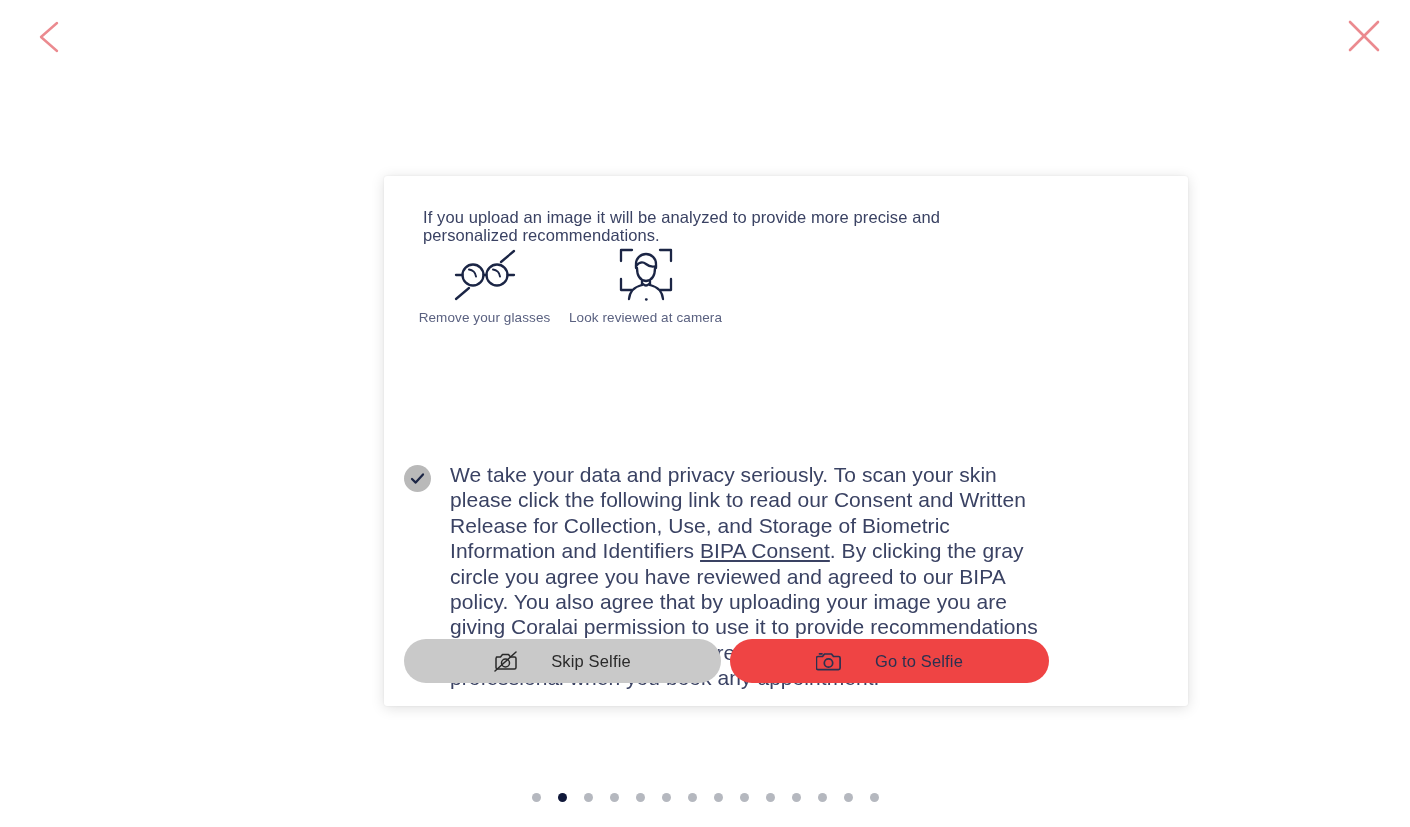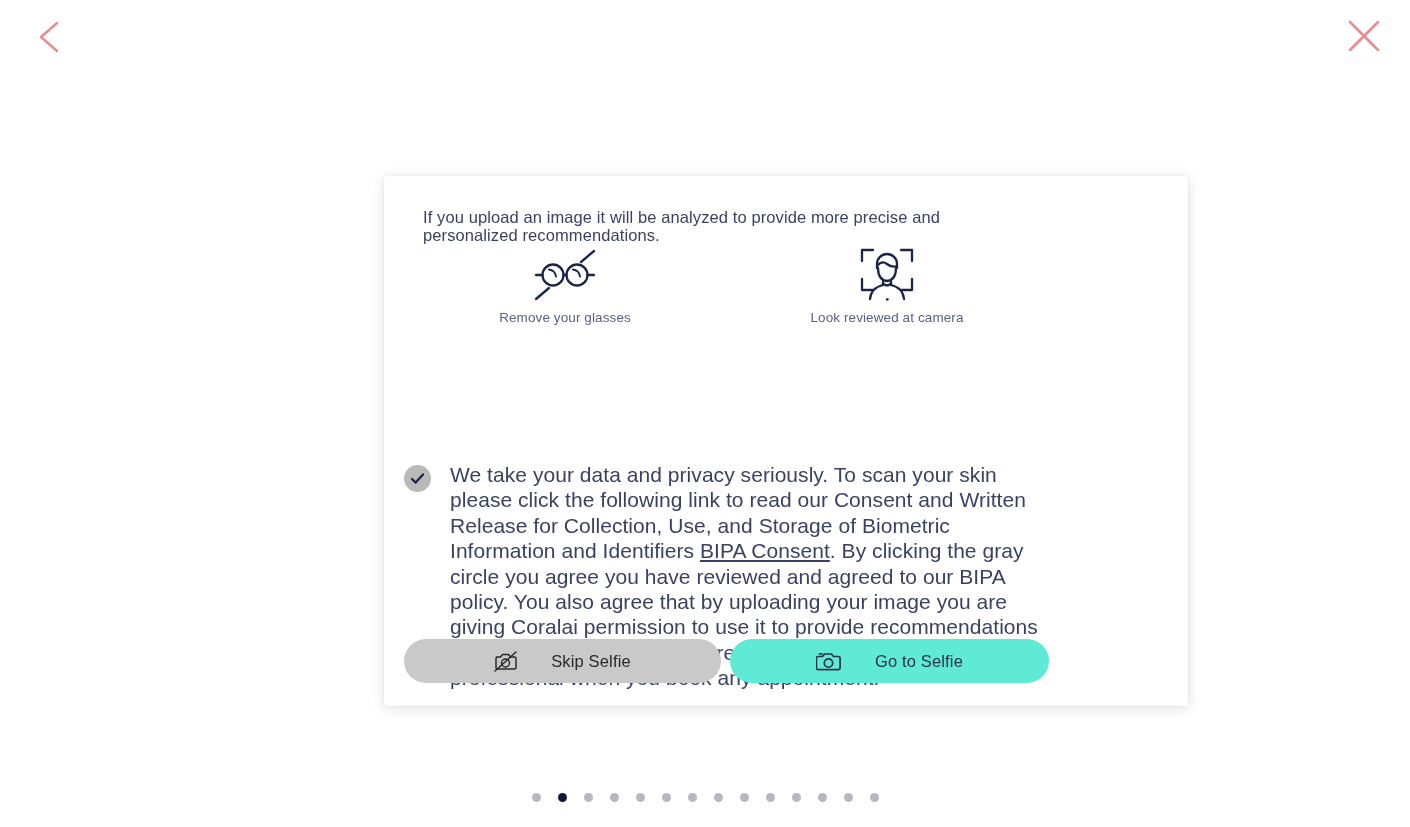--- a/index.html
+++ b/index.html
@@ -66,21 +66,21 @@
     width: 600px;
     letter-spacing: 0.1px;
   }
 
   
   .tips {
     position: absolute;
     left: 20px; top: 68px;
     width: 644px;
     display: grid;
-    grid-template-columns: 1fr 1fr;
+    grid-template-columns: 1fr 1fr 1fr 1fr;
     grid-template-rows: 98px 98px;
   }
   .tip {
     display: flex;
     flex-direction: column;
     align-items: center;
     justify-content: flex-start;
   }
   .tip-icon {
     height: 62px;
@@ -149,21 +149,21 @@
     cursor: pointer;
     letter-spacing: 0.15px;
   }
   .btn-skip {
     width: 317px;
     background: #c9c9c9;
     color: #2a2a2a;
   }
   .btn-go {
     width: 319px;
-    background: #5eead4;
+    background: #ef4444;
     color: #2a3150;
   }
 
   
   .dots {
     position: absolute;
     left: 0; top: 793px;
     width: 1410px;
     display: flex;
     justify-content: center;

